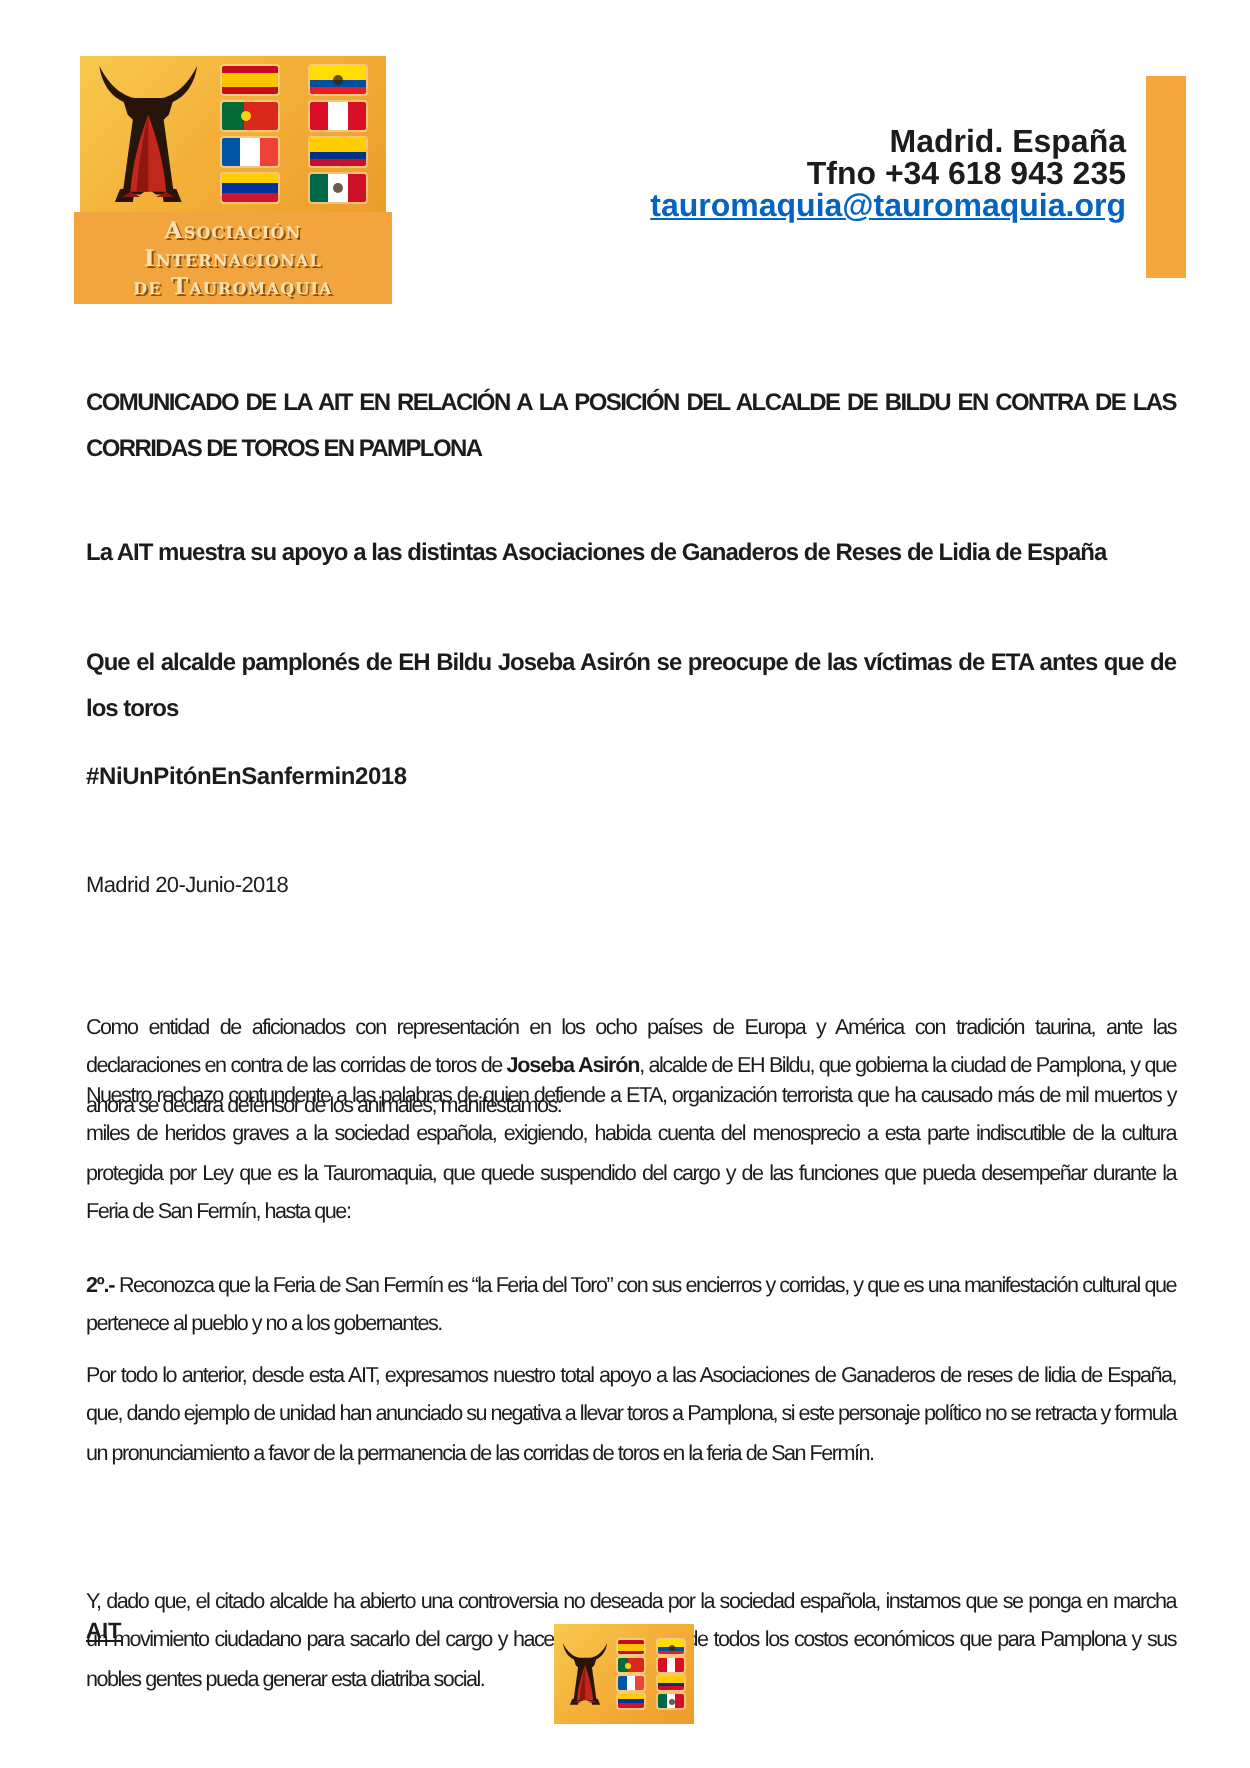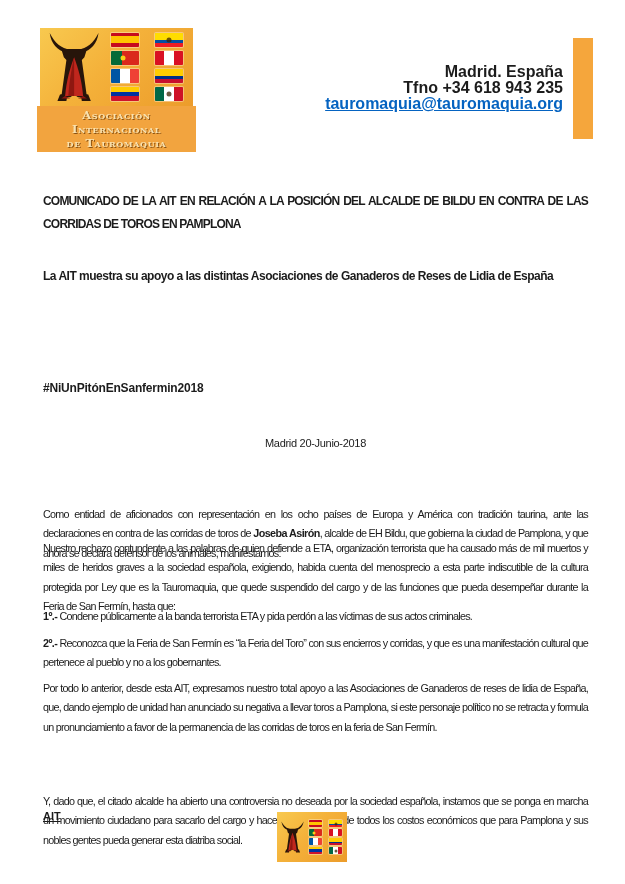--- a/index.html
+++ b/index.html
@@ -77,21 +77,21 @@
   .headline {
     top:190px; font-weight:bold; font-size:12px; letter-spacing:-0.8px;
     line-height:23px; text-align:justify;
   }
   .subhead { font-weight:bold; font-size:12px; letter-spacing:-0.5px;
     line-height:22.5px; text-align:justify; }
   .subhead1 { top:265px; }
   .subhead2 { top:320px; }
   .hashtag { top:381px; font-weight:bold; font-size:12px; text-align:left;
              letter-spacing:-0.2px; }
-  .dateline { top:437px; font-size:11px; text-align:center; letter-spacing:-0.3px; }
+  .dateline { top:437px; font-size:11px; text-align:left; letter-spacing:-0.3px; }
 
   .body-p { font-size:10.8px; letter-spacing:-0.75px; line-height:19.3px;
             text-align:justify; }
   .p1 { top:477px;margin-top:28px; }
   .p2 { top:539px; }
   .pt1 { top:607px; }
   .pt2 { top:634px; }
   .p3 { top:679px; }
   .p4 { top:752px;margin-top:40px; }
   .body-p b { letter-spacing:-0.6px; }
@@ -137,28 +137,28 @@
 
   <div class="contact">
     <div>Madrid. España</div>
     <div>Tfno +34 618 943 235</div>
     <div><a href="#">tauromaquia@tauromaquia.org</a></div>
   </div>
   <div class="accent-bar"></div>
 
   <div class="tx subhead subhead1">La AIT muestra su apoyo a las distintas Asociaciones de Ganaderos de Reses de Lidia de España</div>
   <div class="tx headline">COMUNICADO DE LA AIT EN RELACIÓN A LA POSICIÓN DEL ALCALDE DE BILDU EN CONTRA  DE LAS CORRIDAS DE TOROS EN PAMPLONA</div>
+  <div class="tx subhead subhead2">Que el alcalde pamplonés de EH Bildu Joseba Asirón se preocupe de las víctimas de ETA antes que de los toros</div>
   <div class="tx hashtag">#NiUnPitónEnSanfermin2018</div>
   <div class="tx dateline">Madrid 20-Junio-2018</div>
 
   <div class="tx body-p p1"><span>Como entidad de aficionados con representación en los ocho países de Europa y América con tradición taurina, ante las declaraciones en contra de las corridas de toros de </span><b>Joseba Asirón</b><span>, alcalde de EH Bildu, que gobierna la ciudad de Pamplona, y que ahora se declara defensor de los animales, manifestamos:</span></div>
 
   <div class="tx body-p p2">Nuestro rechazo contundente a las palabras de quien defiende a ETA, organización terrorista que ha causado más de mil muertos y miles de heridos graves a la sociedad española, exigiendo, habida cuenta del  menosprecio a esta parte indiscutible de la cultura protegida por Ley que es  la Tauromaquia,  que quede suspendido del cargo y de las funciones que pueda desempeñar durante la Feria de San Fermín, hasta que:</div>
 
-  <div class="tx body-p pt1"><b>1º.-</b><span> Condene públicamente a la banda terrorista ETA y pida perdón a las víctimas de sus actos criminales.</span></div>
 
   <div class="tx body-p pt2"><b>2º.-</b><span> Reconozca que la Feria de San Fermín es “la Feria del Toro” con sus encierros y corridas, y que es una manifestación cultural que pertenece al pueblo y no a los gobernantes.</span></div>
 
   <div class="tx body-p p3">Por todo lo anterior, desde esta AIT, expresamos nuestro total apoyo a las Asociaciones de Ganaderos de reses de lidia de España, que, dando ejemplo de unidad han anunciado su negativa  a llevar toros a Pamplona, si este personaje político no se retracta y formula un pronunciamiento a favor de la permanencia de las corridas de toros en la feria de San Fermín.</div>
   <div class="tx body-p p4">Y, dado que, el citado alcalde ha abierto una controversia no deseada por la sociedad española, instamos que se ponga en marcha un movimiento ciudadano para sacarlo del cargo y hacerlo responsable de todos los costos económicos que para Pamplona y sus nobles gentes pueda generar esta diatriba social.</div>
 
   <div class="signature">AIT</div>
 
   <div class="logo logo--footer">
     <div class="logo-art">

